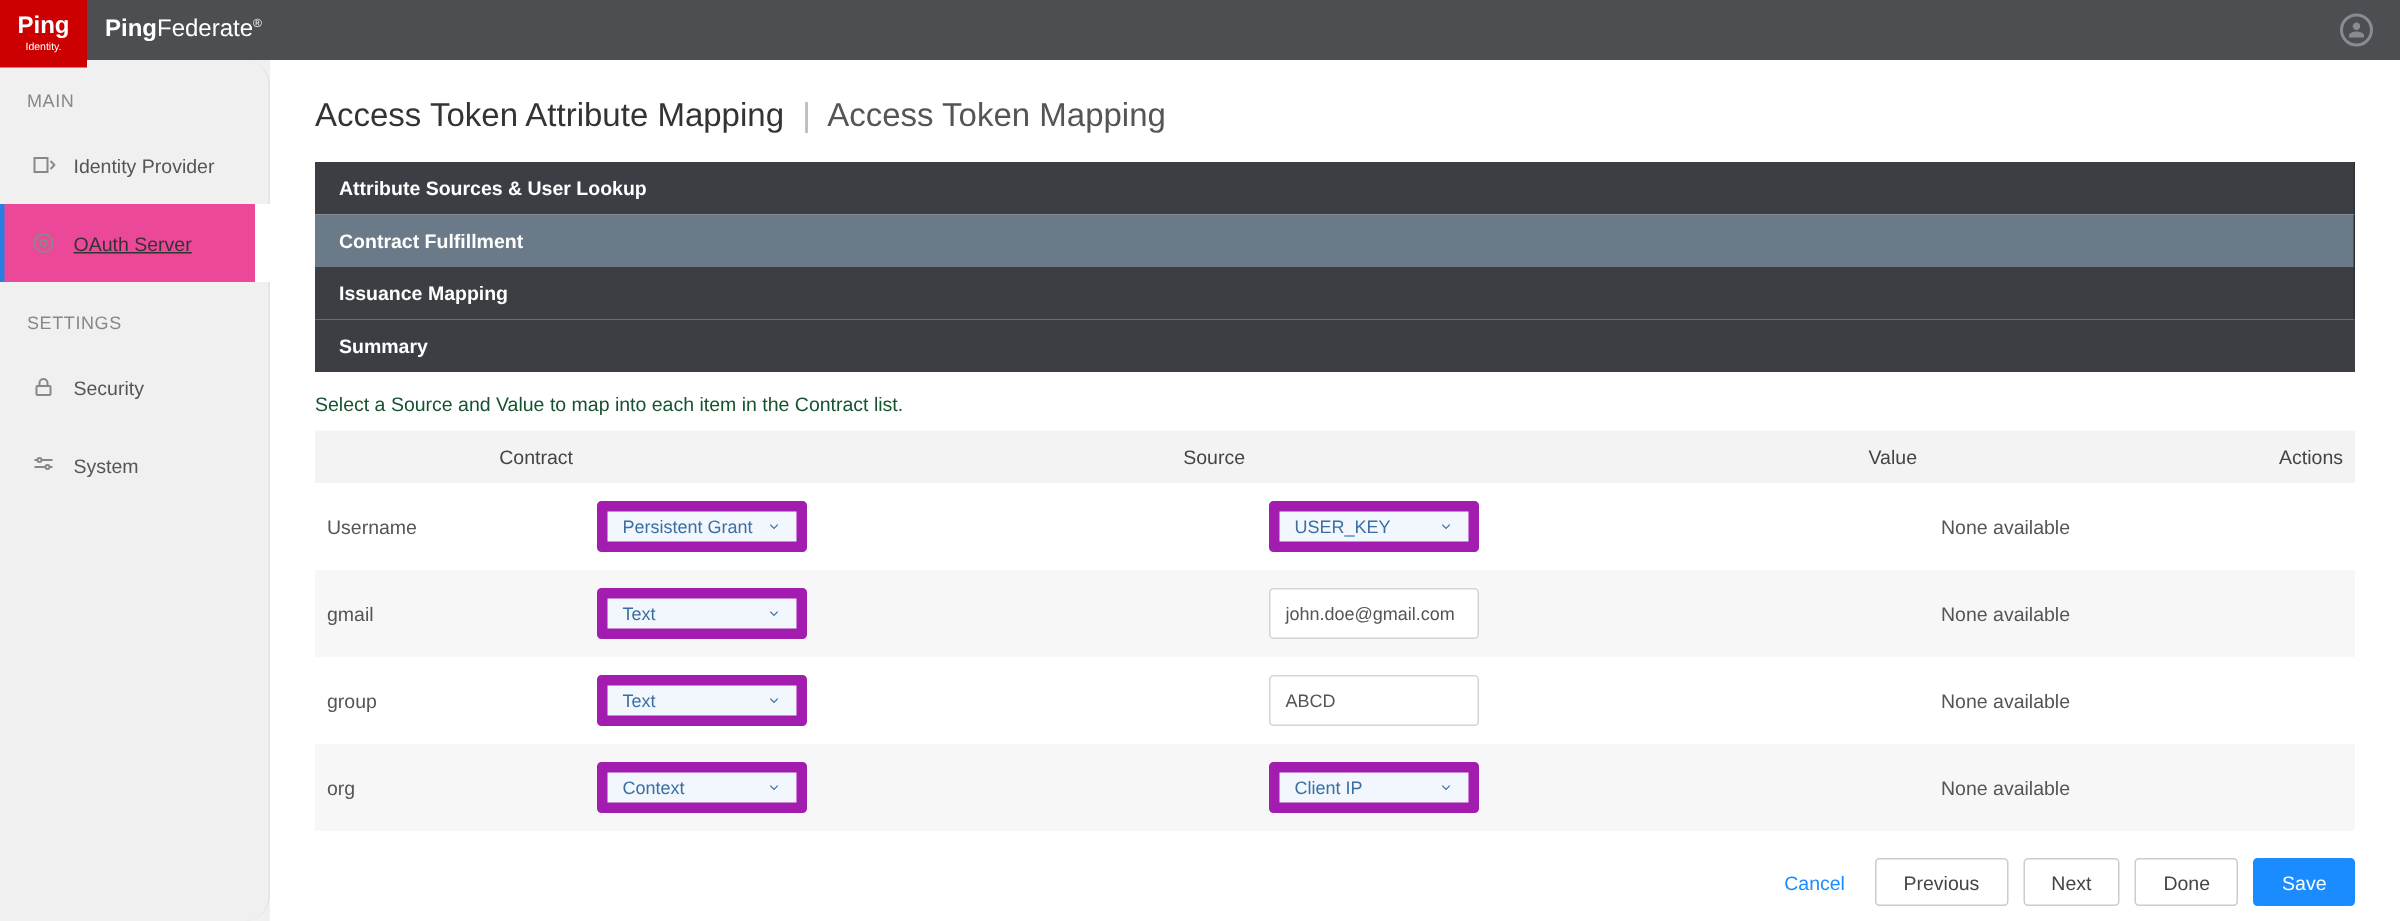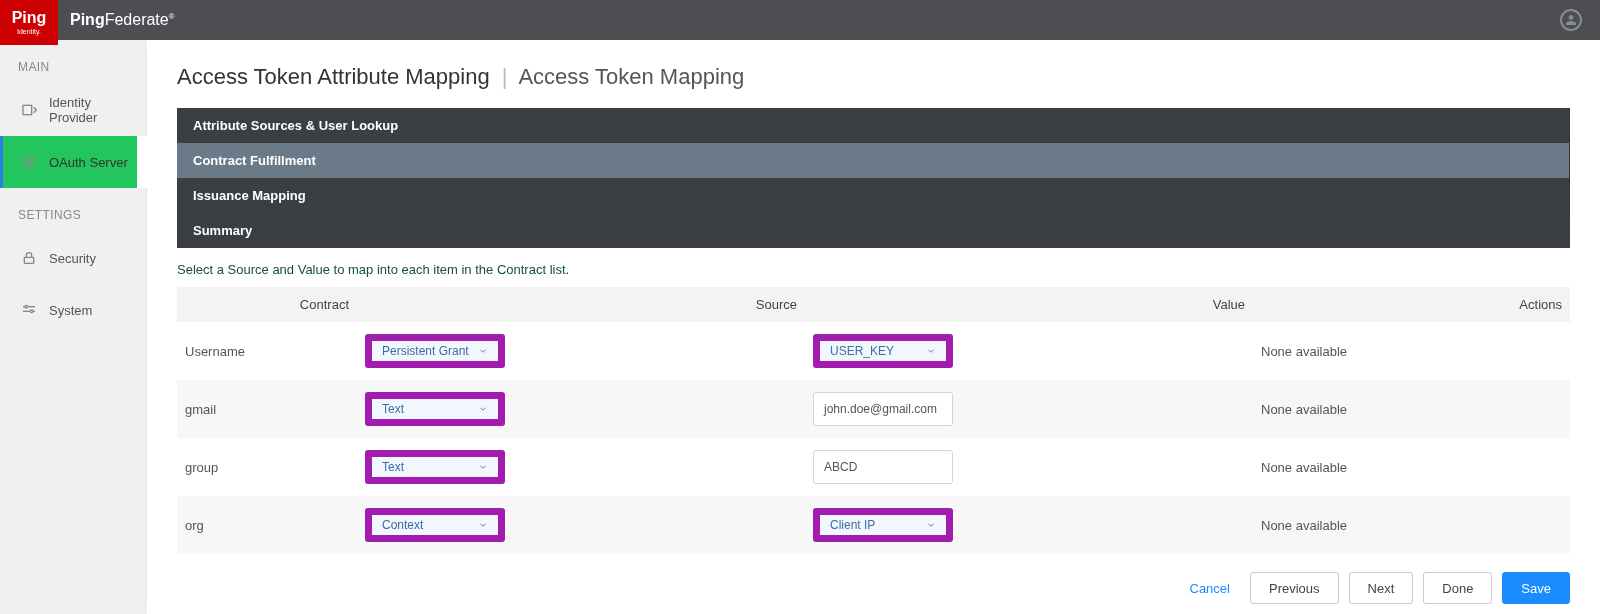--- a/index.html
+++ b/index.html
@@ -49,21 +49,21 @@
     height: 22px;
     border: 2px solid #888b8f;
     border-radius: 50%;
     display:flex;align-items:center;justify-content:center;
   }
   .user-icon svg { fill:#888b8f; width:12px;height:12px; }
 
   
   .shell { display:flex; height: calc(100% - 40px); }
   .sidebar {
-    width: 147px;
+    width: 180px;
     background: #f0f0f0;
     border-right: 1px solid #e3e3e3;
     flex-shrink:0;
     border-radius:17px;
   }
   .sidebar .section-label {
     color: #888;
     font-size: 12px;
     letter-spacing: 0.4px;
     padding: 20px 18px 10px 18px;
@@ -76,24 +76,25 @@
     color: #555;
     cursor:pointer;
     border-left: 3px solid transparent;
   }
   .sidebar .nav-item .icon {
     width:16px; height:16px; margin-right:12px;
     display:flex;align-items:center;justify-content:center;
     color:#888;
   }
   .sidebar .nav-item.active {
-    background:#22c55e;
+    background:#ec4899;
     border-left-color:#2b7de1;
     color:#333;
     position:relative;
+    text-decoration:underline;
   }
   .sidebar .nav-item.active::after{
     content:"";
     position:absolute;
     right:-1px;
     top:0;
     bottom:0;
     width:10px;
     background:#fff;
   }

